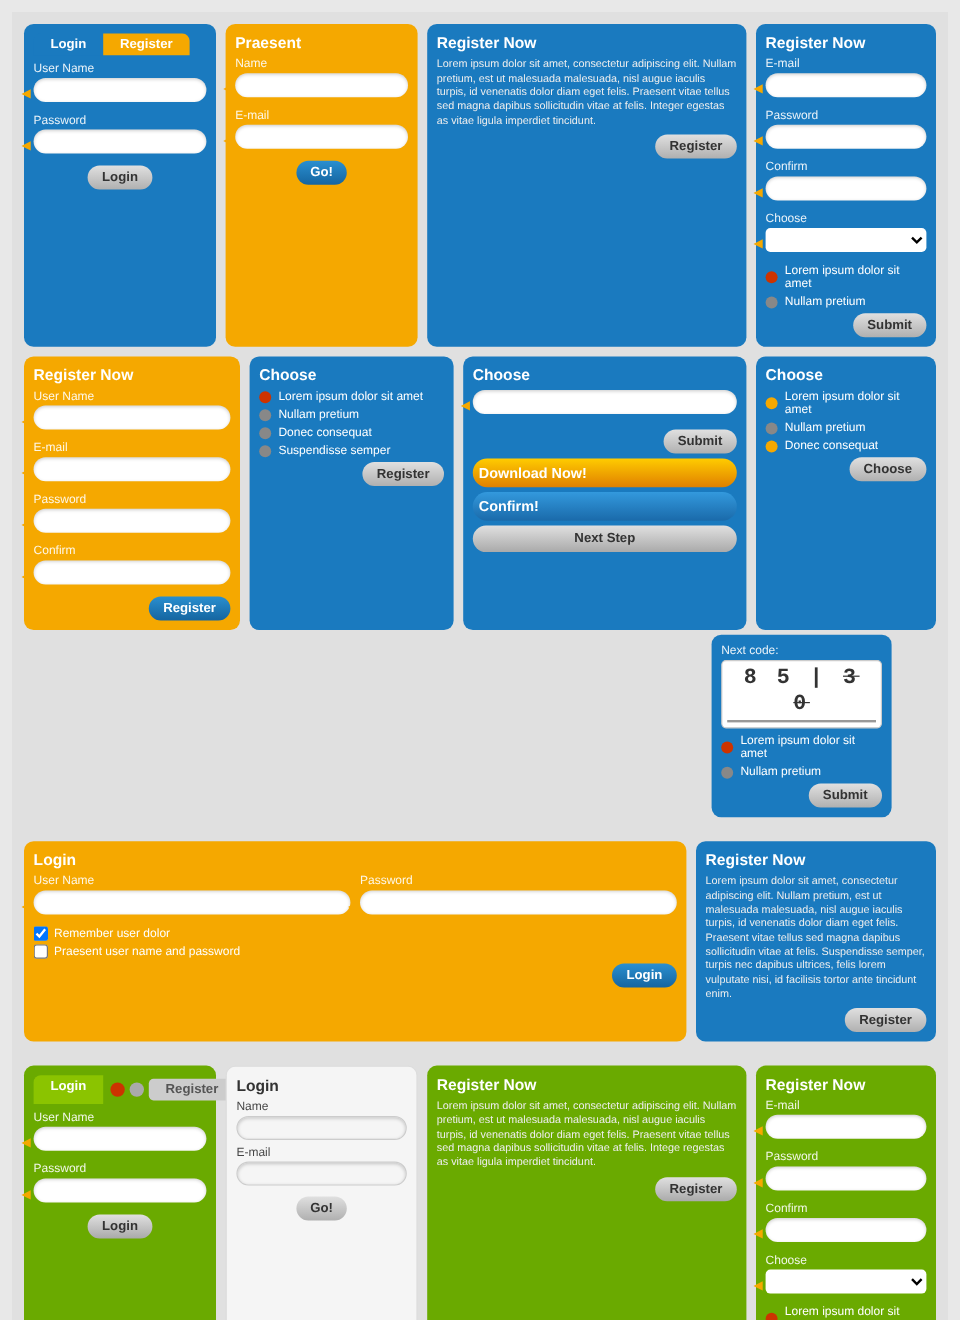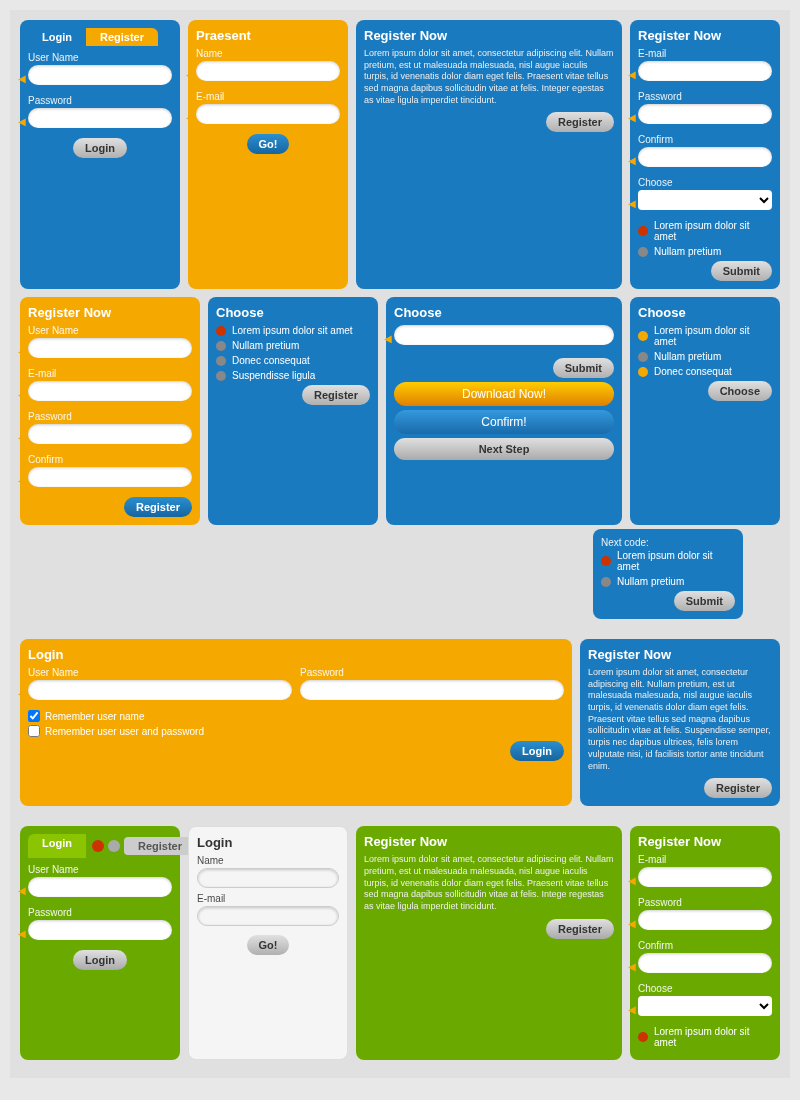--- a/index.html
+++ b/index.html
@@ -72,24 +72,24 @@
       font-weight: bold;
       cursor: pointer;
       font-size: 11px;
     }
     .btn-blue { background: linear-gradient(to bottom, #2a8fd0, #1565a0); color: white; border-radius: 15px; }
     .btn-gray { background: linear-gradient(to bottom, #e0e0e0, #b0b0b0); color: #333; border-radius: 15px; }
 
     .btn-download {
       display: block;
       width: 100%;
-      text-align: center;
+      text-align: left;
       padding: 5px;
       border-radius: 20px;
-      font-weight: normal;
+      font-weight: bold;
       font-size: 12px;
       margin-bottom: 4px;
       border: none;
       cursor: pointer;
     }
     .btn-download-orange { background: linear-gradient(to bottom, #ffcc00, #e08000); color: white; }
     .btn-download-blue { background: linear-gradient(to bottom, #3399dd, #1a6aaa); color: white; }
 
     .btn-next {
       display: block;
@@ -363,21 +363,21 @@
       <div class="radio-item">
         <div class="radio-dot radio-dot-gray"></div>
         <span>Nullam pretium</span>
       </div>
       <div class="radio-item">
         <div class="radio-dot radio-dot-gray"></div>
         <span>Donec consequat</span>
       </div>
       <div class="radio-item">
         <div class="radio-dot radio-dot-gray"></div>
-        <span>Suspendisse ligula</span>
+        <span>Suspendisse semper</span>
       </div>
       <div class="submit-row">
         <button class="btn btn-gray">Register</button>
       </div>
     </div>
 
     <div class="panel blue flex1">
       <div class="panel-title">Choose</div>
       <div class="input-group" style="margin-bottom:8px;">
         <span class="arrow-indicator">◀</span>
@@ -410,20 +410,23 @@
       </div>
     </div>
 
   </div>
 
   <div class="row" style="margin-top:-4px;">
     <div style="flex:1; display:flex; gap:8px;">
       <div style="width:565px;"></div>
       <div class="panel blue w-150">
         <div class="field-label">Next code:</div>
+        <div class="captcha-box">
+          <div style="border-bottom:2px solid #999; padding-bottom:2px;">8 5 | <span style="text-decoration:line-through;">3</span> <span style="text-decoration:line-through;">0</span></div>
+        </div>
         <div class="radio-item">
           <div class="radio-dot radio-dot-red"></div>
           <span>Lorem ipsum dolor sit amet</span>
         </div>
         <div class="radio-item">
           <div class="radio-dot radio-dot-gray"></div>
           <span>Nullam pretium</span>
         </div>
         <div class="submit-row">
           <button class="btn btn-gray">Submit</button>
@@ -449,25 +452,25 @@
         <div>
           <div class="field-label">Password</div>
           <div class="input-group">
             <span class="arrow-indicator">◀</span>
             <input class="input-field" type="password" style="">
           </div>
         </div>
       </div>
       <div class="checkbox-row">
         <input type="checkbox" checked="" style="">
-        <span>Remember user name</span>
+        <span>Remember user dolor</span>
       </div>
       <div class="checkbox-row">
         <input type="checkbox" style="">
-        <span>Remember user user and password</span>
+        <span>Praesent user name and password</span>
       </div>
       <div class="submit-row">
         <button class="btn btn-blue">Login</button>
       </div>
     </div>
 
     <div class="panel blue w-200">
       <div class="panel-title">Register Now</div>
       <p class="lorem-text">Lorem ipsum dolor sit amet, consectetur adipiscing elit. Nullam pretium, est ut malesuada malesuada, nisl augue iaculis turpis, id venenatis dolor diam eget felis. Praesent vitae tellus sed magna dapibus sollicitudin vitae at felis. Suspendisse semper, turpis nec dapibus ultrices, felis lorem vulputate nisi, id facilisis tortor ante tincidunt enim.</p>
       <div class="submit-row">

